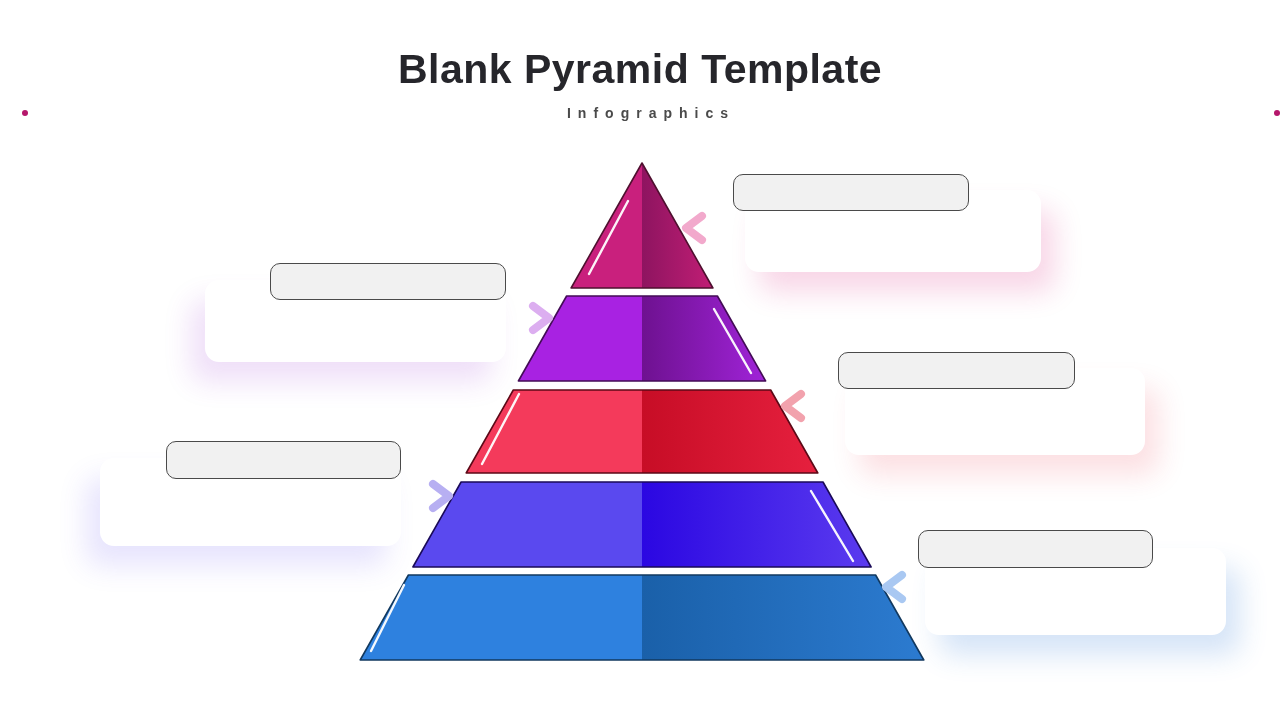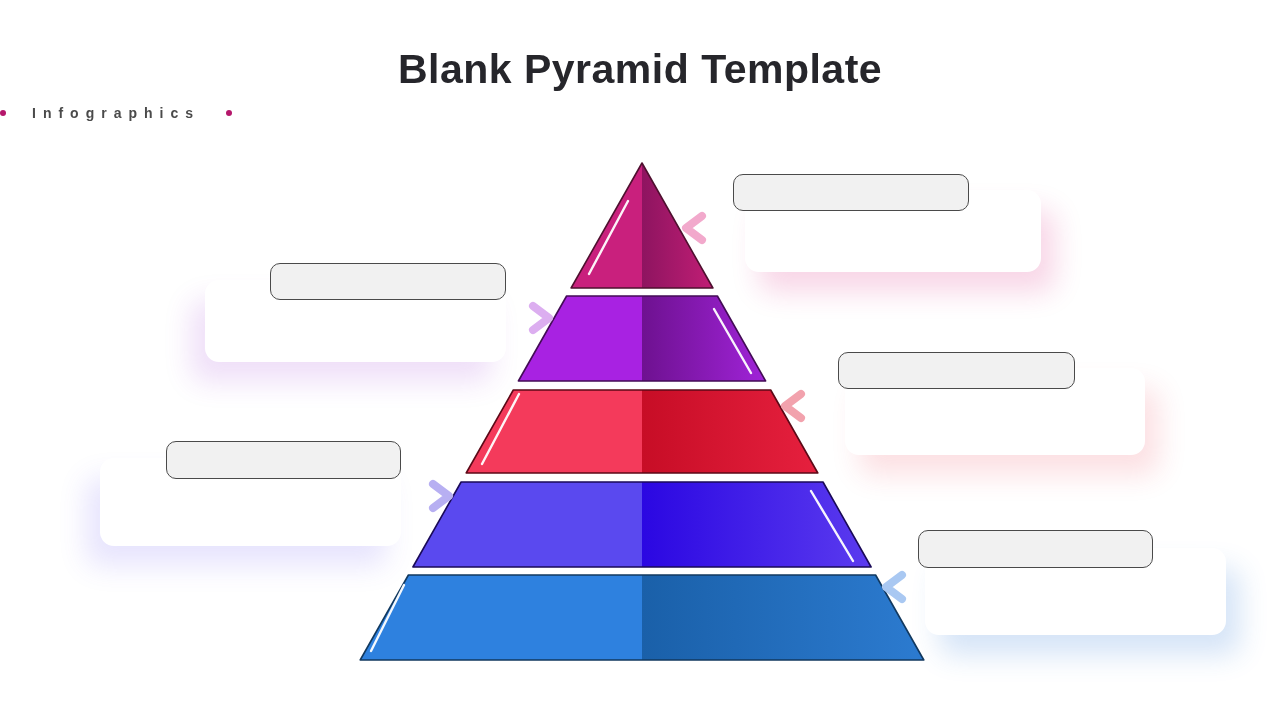--- a/index.html
+++ b/index.html
@@ -3,21 +3,21 @@
 <meta charset="utf-8">
 <style>
   * { margin:0; padding:0; box-sizing:border-box; }
   html,body { width:1280px; height:720px; }
   body { font-family:"Liberation Sans", sans-serif; }
   .stage { position:relative; width:1280px; height:720px; overflow:hidden; background:#ffffff; }
 
   
   .header { position:absolute; top:0; left:0; width:1280px; text-align:center; }
   .title { margin-top:46px; font-size:41px; font-weight:700; letter-spacing:0.5px; }
-  .subtitle-row { margin-top:12px; display:flex; align-items:center; justify-content:flex-start; gap:26px; }
+  .subtitle-row { margin-top:12px; display:flex; align-items:center; justify-content:space-between; gap:26px;padding-left:22px; }
   .dot { width:6px; height:6px; border-radius:50%; }
   .subtitle { font-size:14px; font-weight:600; letter-spacing:7px; }
 
   
   .pyramid-svg { position:absolute; left:0; top:0; width:1280px; height:720px; }
   .tier-outline { fill:none; stroke-width:1.6; stroke-linejoin:round; }
   .highlight { stroke-width:2.4; stroke-linecap:round; opacity:0.95; }
   .chevron { fill:none; stroke-width:8; stroke-linecap:round; stroke-linejoin:round; }
 
   

